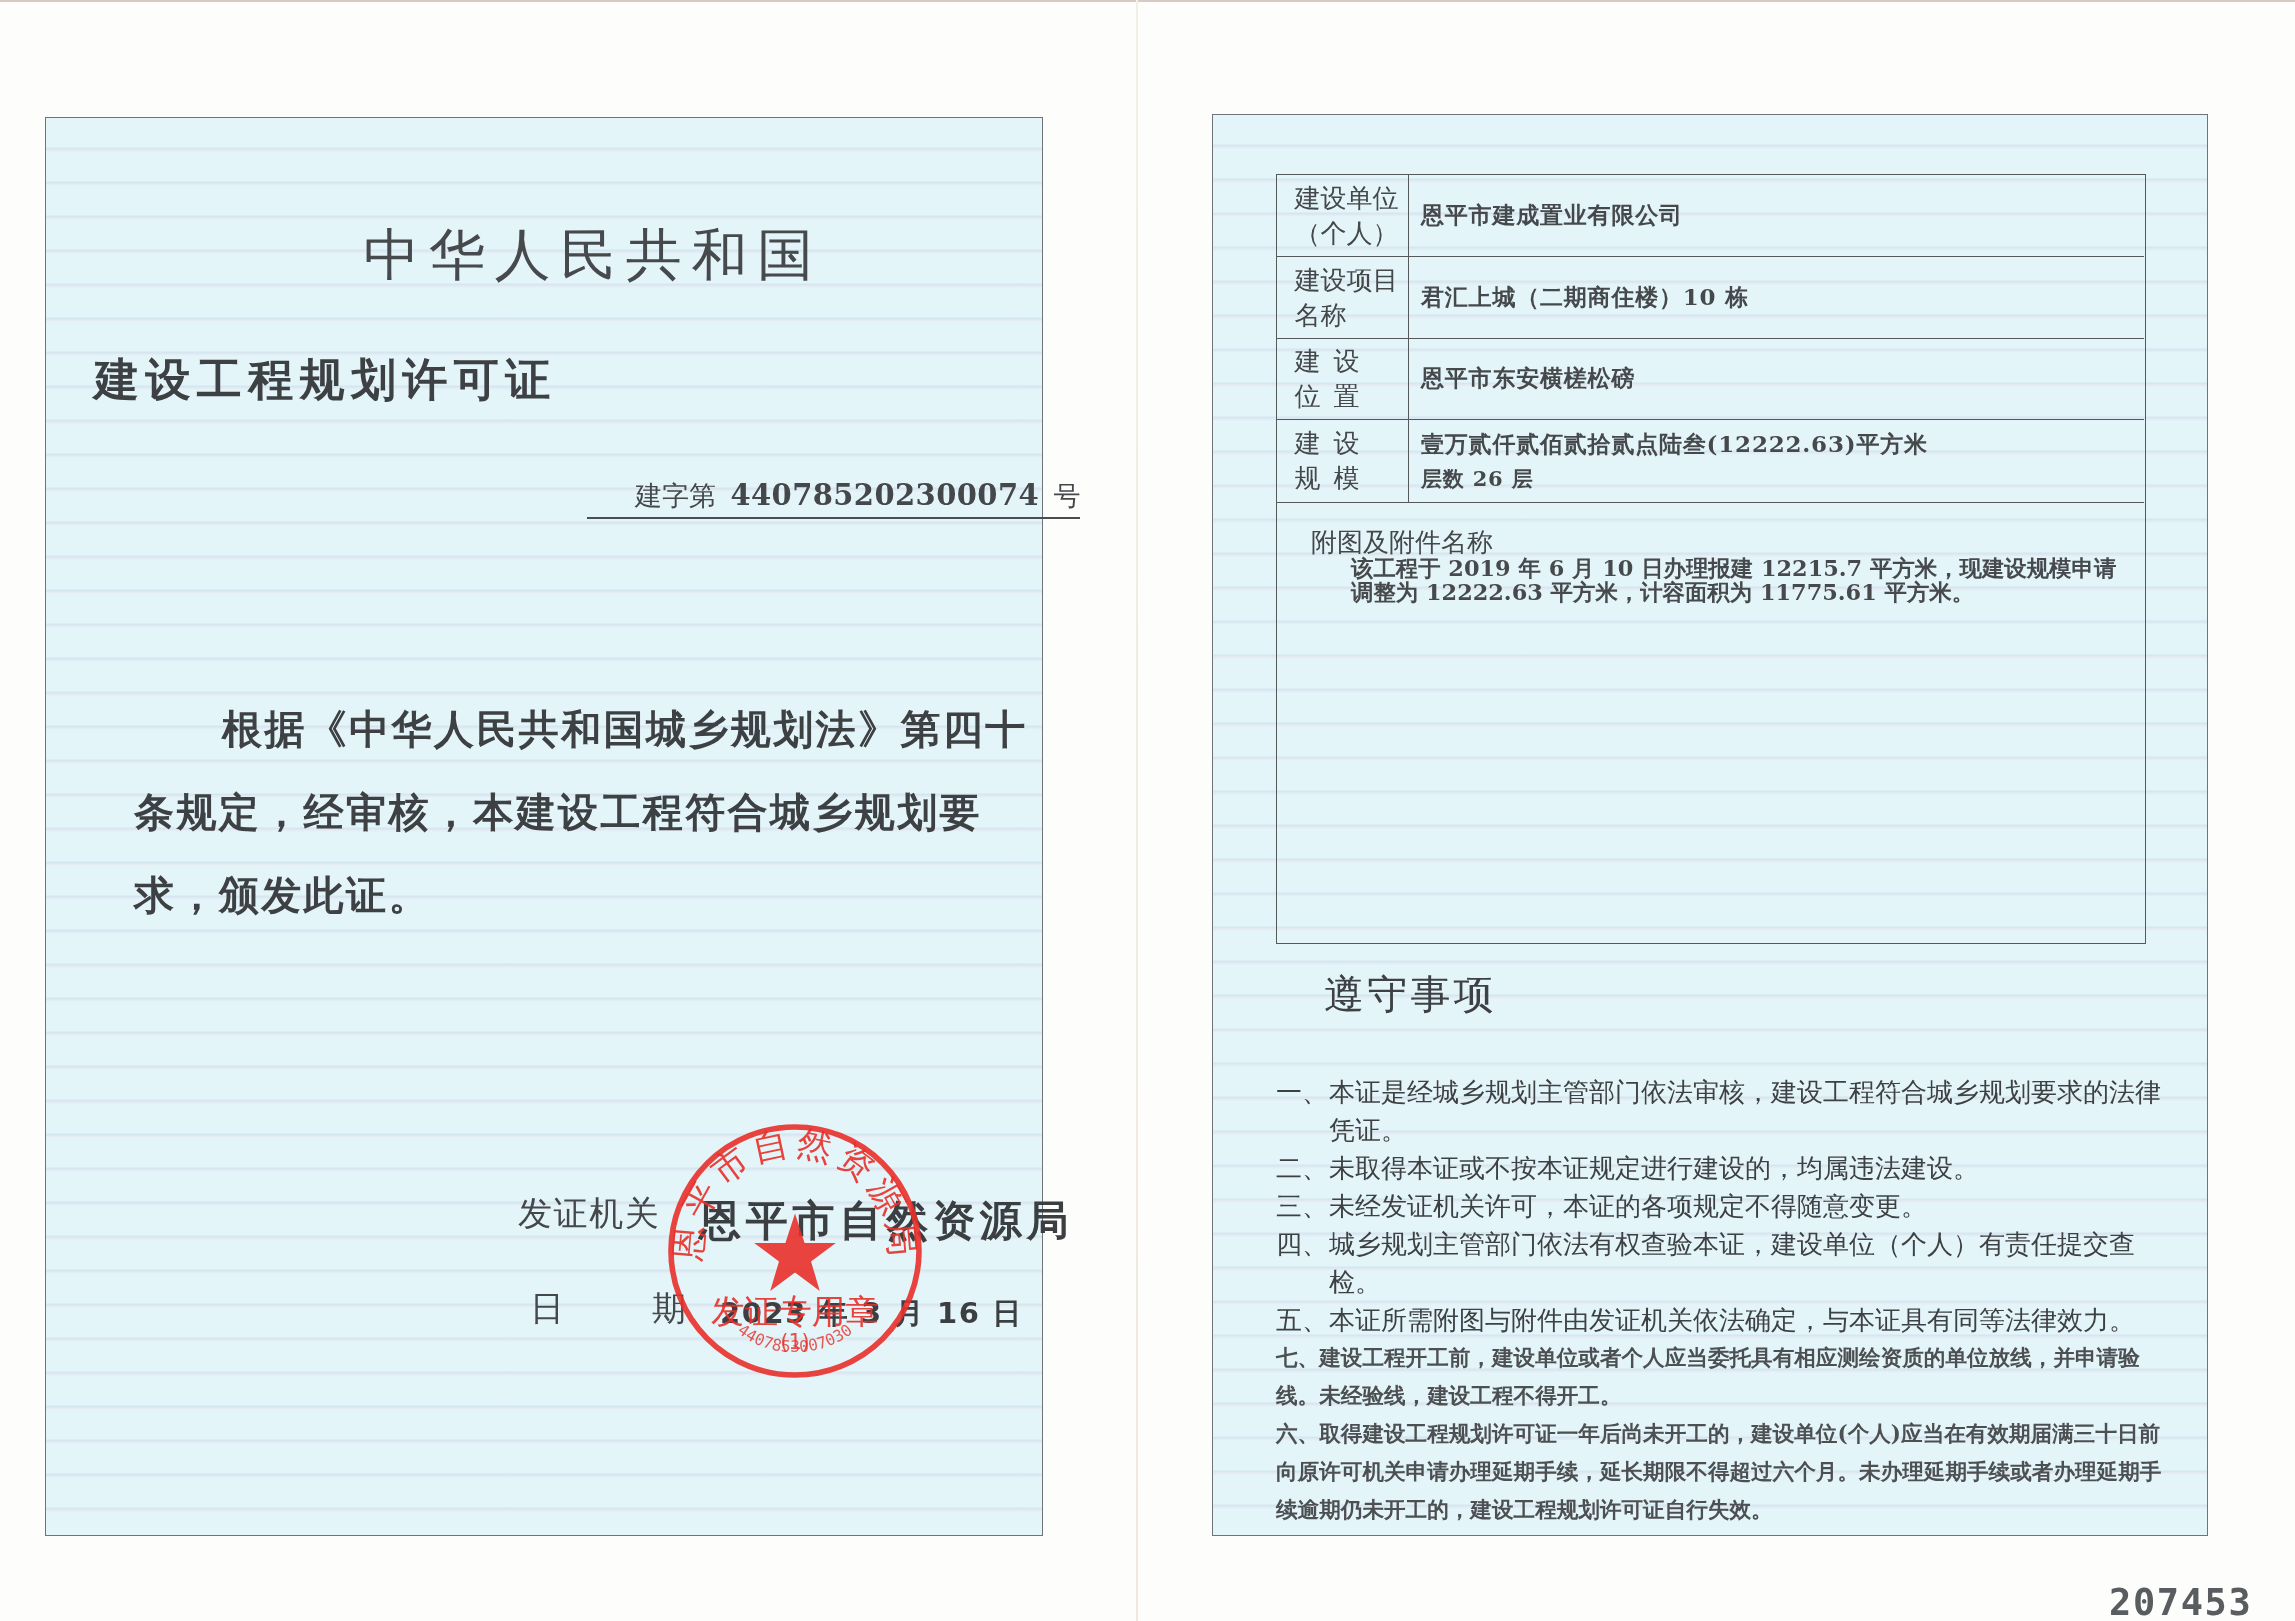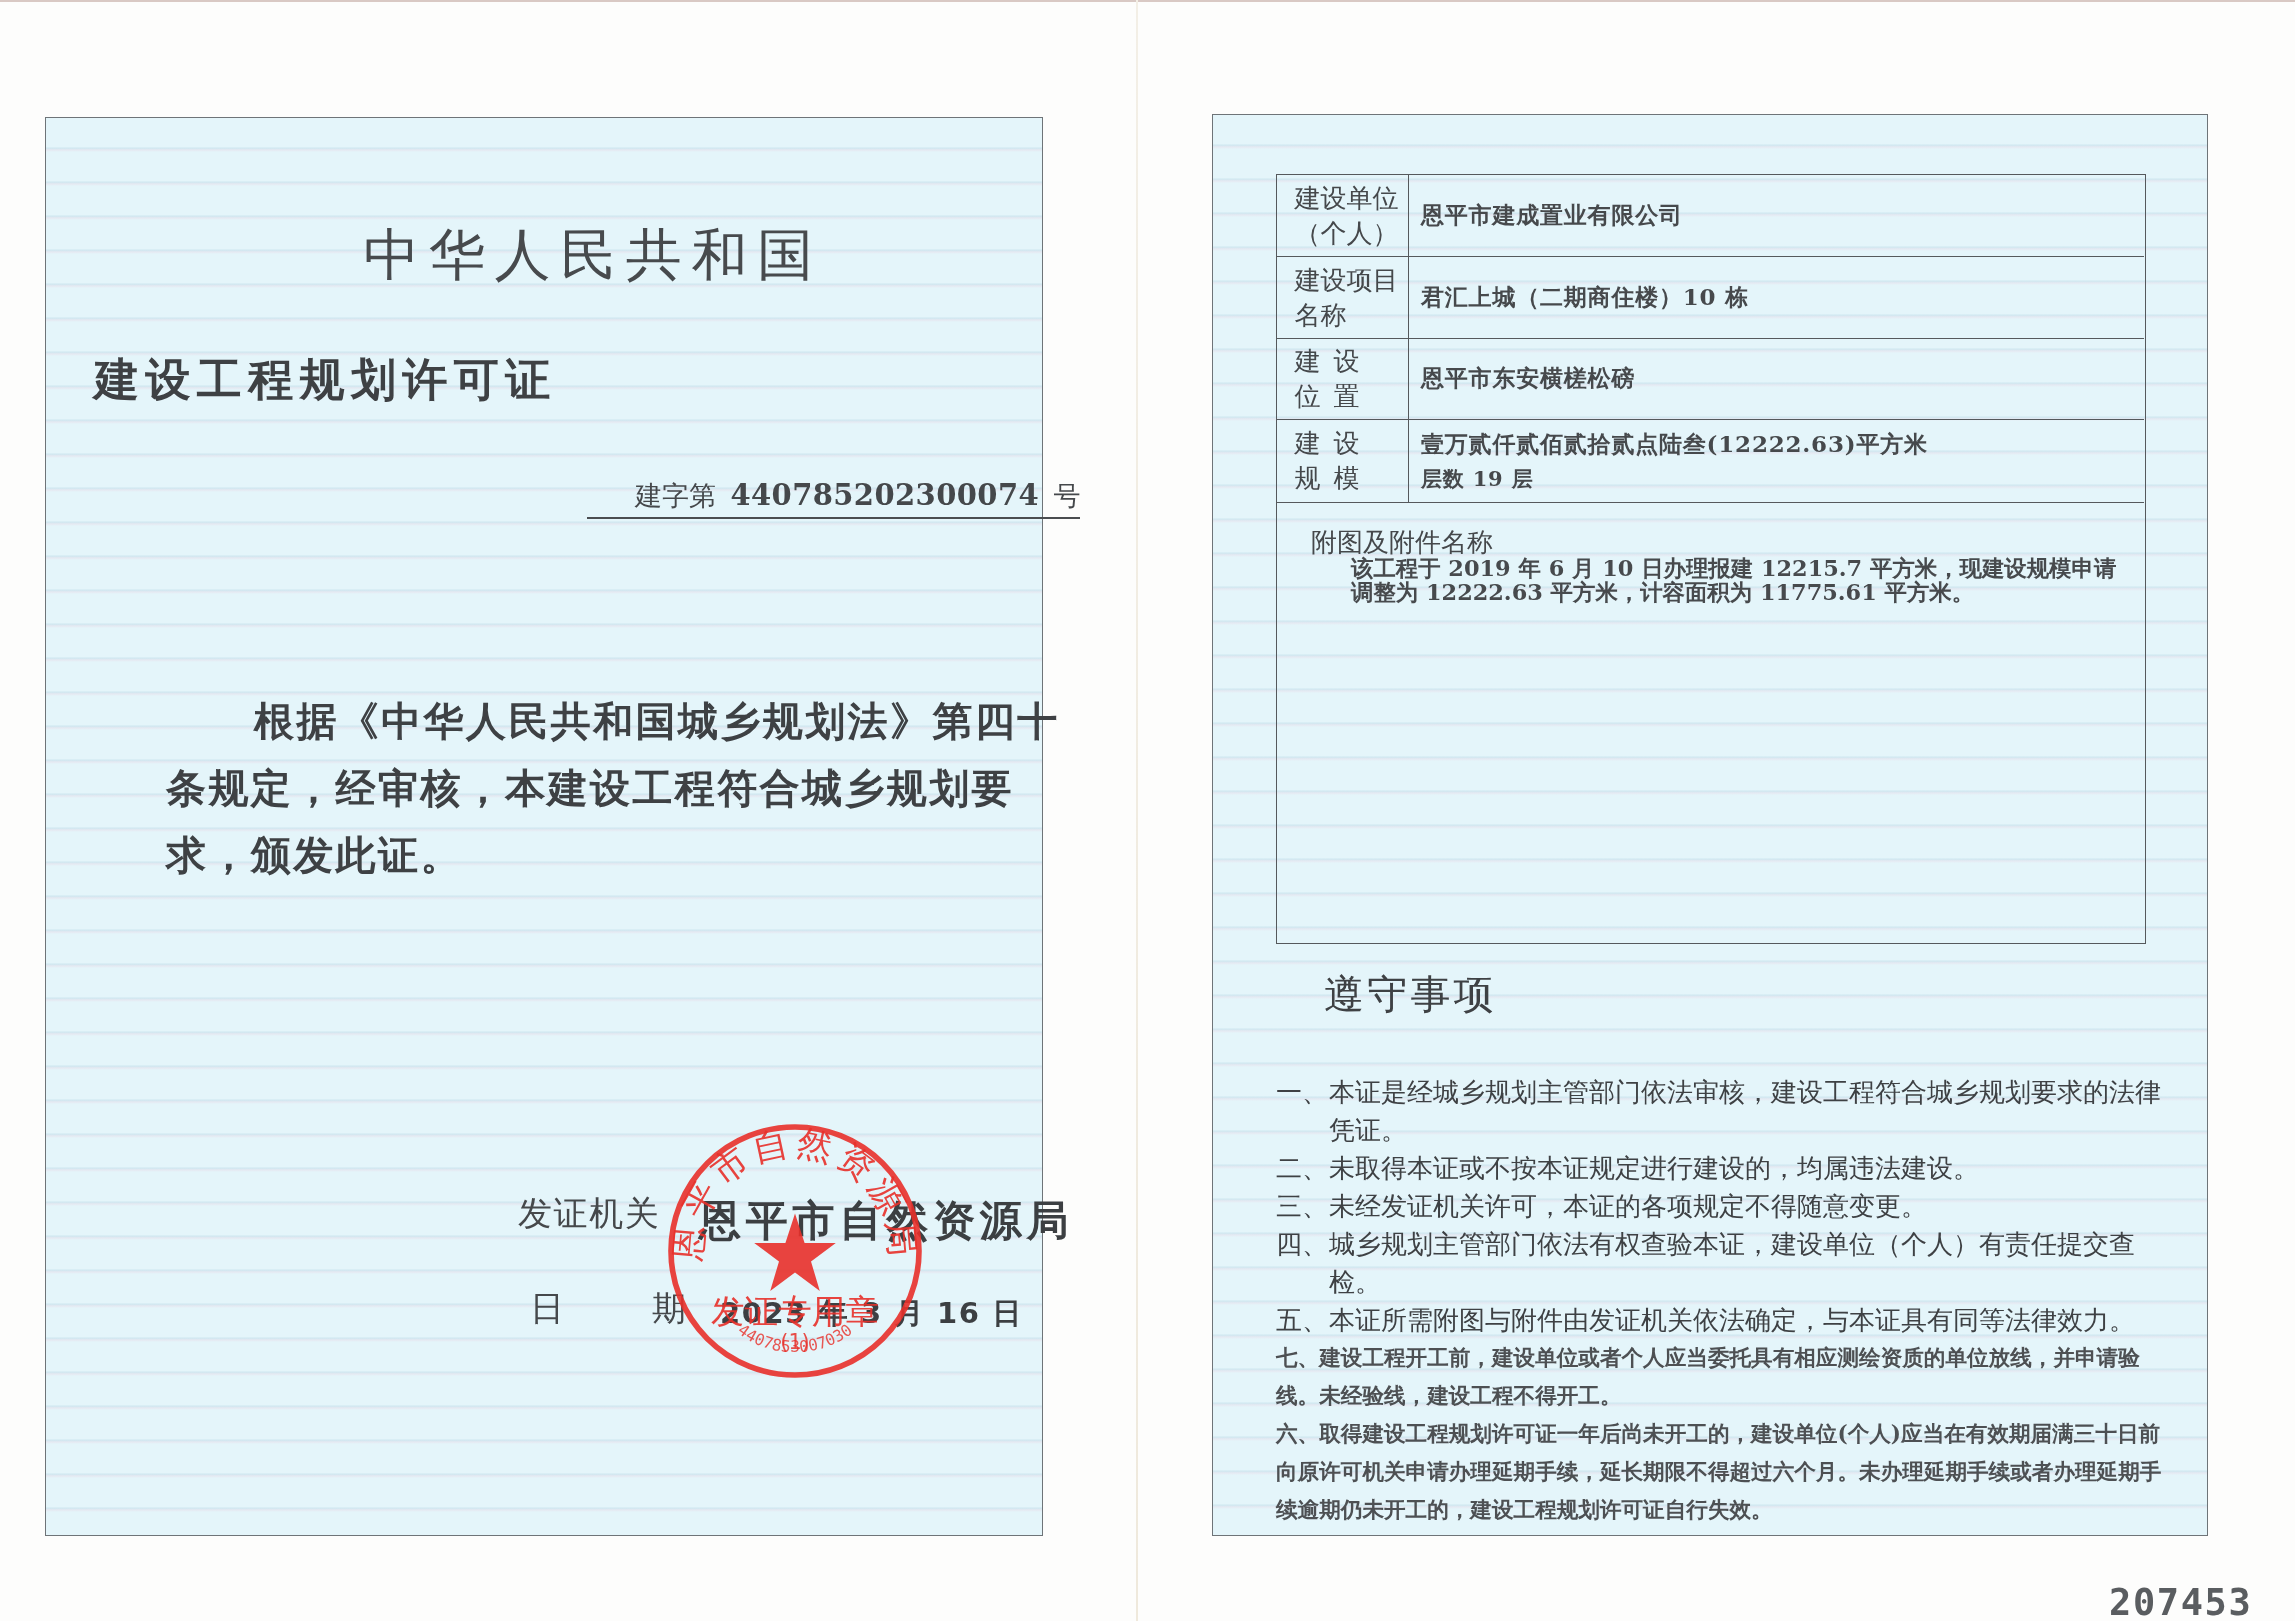--- a/index.html
+++ b/index.html
@@ -47,22 +47,22 @@
   }
   .certno {
     left: 541px; top: 360px; font-size: 27px; color: #45484b;
     border-bottom: 2.4px solid #4a4d50; padding-bottom: 3.2px;
   }
   .certno .num {
     font-family: "DejaVu Serif", "Liberation Serif", serif; font-weight: bold;
     font-size: 29px; margin: 0 14.4px 0 14.4px; letter-spacing: 0.4px;
   }
   .basis {
-    left: 72px; top: 570px; width: 921px; white-space: normal;
-    font-size: 40px; font-weight: bold; line-height: 67px; color: #3e4144;
+    left: 40px; top: 570px; width: 921px; white-space: normal;
+    font-size: 40px; font-weight: bold; line-height: 83px; color: #3e4144;
     letter-spacing: 2.4px; text-indent: 88px;
   }
   .issuer-label { left: 424px; top: 1073px; font-size: 34px; color: #45484b; letter-spacing: 1.6px; }
   .issuer-value { left: 605px; top: 1075px; font-size: 42px; font-weight: bold; color: #3c3f42; letter-spacing: 4.8px; }
   .date-label { left: 424px; top: 1168px; font-size: 34px; color: #45484b; margin-left: 12px; }
   .date-label .gap { display: inline-block; width: 88px; }
   .date-value { left: 626px; top: 1176px; font-size: 29px; font-weight: bold; color: #3c3f42; letter-spacing: 1.6px; }
 
   .seal {
     position: absolute; left: 617px; top: 1001px; width: 264px; height: 264px;
@@ -179,21 +179,21 @@
     <div id="row3" class="row">
       <div class="lbl spaced">建设位置</div>
       <div class="val">
           <span>恩平市东安横槎松磅</span>
         </div>
     </div>
     <div id="row4" class="row">
       <div class="lbl spaced">建设规模</div>
       <div class="val">
         <span>壹万贰仟贰佰贰拾贰点陆叁(12222.63)平方米</span>
-        <span class="sub">层数 19 层</span>
+        <span class="sub">层数 26 层</span>
       </div>
     </div>
     <div class="attach">
       <div class="lbl">附图及附件名称</div>
       <div class="txt">该工程于 2019 年 6 月 10 日办理报建 12215.7 平方米，现建设规模申请调整为 12222.63 平方米，计容面积为 11775.61 平方米。</div>
     </div>
   </div>
 
   <div class="abs rules-title">遵守事项</div>
 

